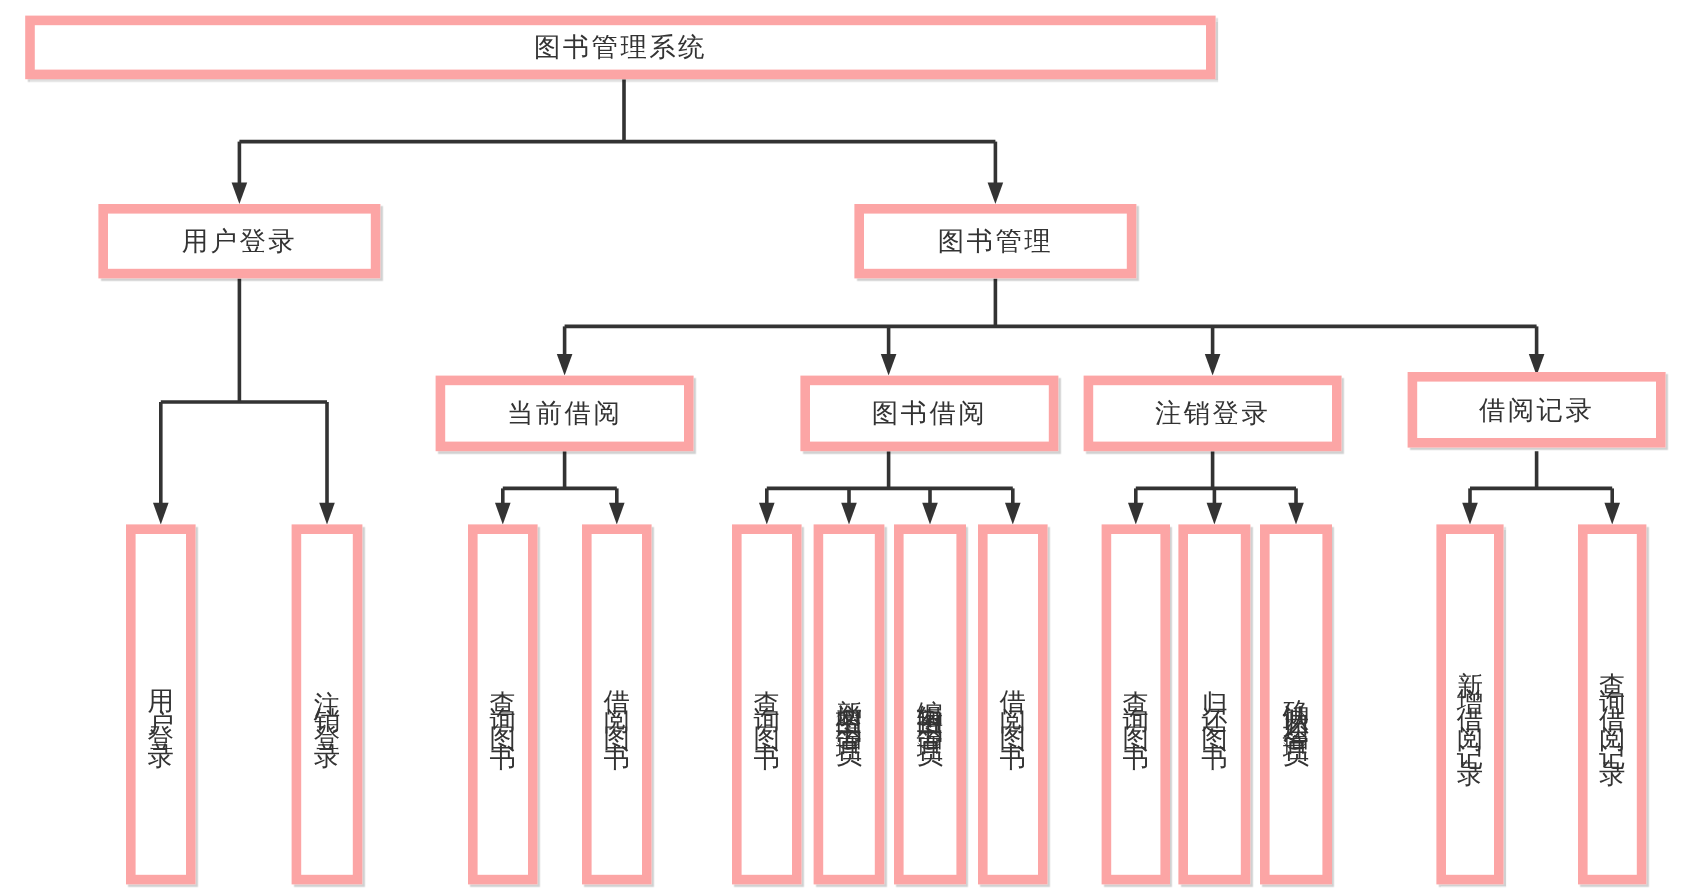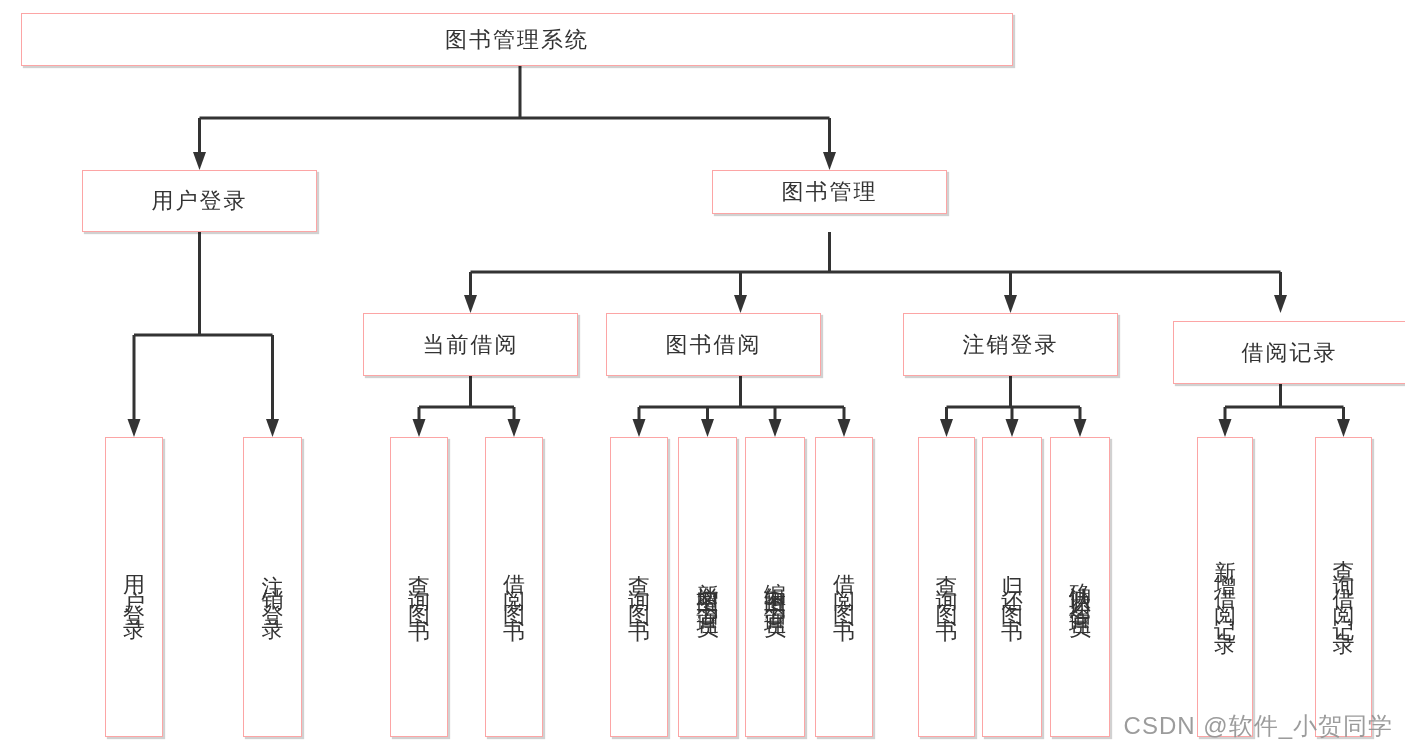--- a/index.html
+++ b/index.html
@@ -4,21 +4,21 @@
 <style>
   * { margin:0; padding:0; box-sizing:border-box; }
   html,body { background:#ffffff; }
   body { font-family:"Liberation Sans", sans-serif; }
   .stage {
     position:relative; width:1405px; height:747px;
     background:#ffffff; overflow:hidden;
   }
   .wires { position:absolute; left:0; top:0; width:1405px; height:747px; }
   .node {
-    position:absolute; background:#ffffff; border:1px solid #fca5a5;
+    position:absolute; background:#ffffff; border:8px solid #fca5a5;
     display:flex; align-items:center; justify-content:center;
     color:#333333; font-size:22px; letter-spacing:2px;
     box-shadow:2px 2px 1px rgba(0,0,0,0.18);
     white-space:nowrap;
   }
   .leaf { letter-spacing:0; }
   .leaf .v {
     writing-mode:vertical-rl; text-orientation:mixed;
     letter-spacing:15px; line-height:1; font-size:22px;
   }
@@ -93,34 +93,34 @@
     </g>
   </svg>
 
   <div class="node" style="left:21px;top:13px;width:992px;height:53px">
     <span>图书管理系统</span>
   </div>
 
   <div class="node" style="left:82px;top:170px;width:235px;height:62px">
     <span>用户登录</span>
   </div>
-  <div class="node" style="left:712px;top:170px;width:235px;height:44px">
+  <div class="node" style="left:712px;top:170px;width:235px;height:62px">
     <span>图书管理</span>
   </div>
 
   <div class="node" style="left:363px;top:313px;width:215px;height:63px">
     <span>当前借阅</span>
   </div>
-  <div class="node" style="left:606px;top:313px;width:215px;height:63px">
+  <div class="node" style="left:667px;top:313px;width:215px;height:63px">
     <span>图书借阅</span>
   </div>
   <div class="node" style="left:903px;top:313px;width:215px;height:63px">
     <span>注销登录</span>
   </div>
-  <div class="node" style="left:1173px;top:321px;width:233px;height:63px">
+  <div class="node" style="left:1173px;top:310px;width:215px;height:63px">
     <span>借阅记录</span>
   </div>
 
   <div class="node leaf" style="left:105px;top:437px;width:58px;height:300px">
     <span class="v">用户登录</span>
   </div>
   <div class="node leaf" style="left:243px;top:437px;width:59px;height:300px">
     <span class="v">注销登录</span>
   </div>
 
@@ -154,15 +154,14 @@
     <span class="v long">确认归还（管理员）</span>
   </div>
 
   <div class="node leaf" style="left:1197px;top:437px;width:56px;height:300px">
     <span class="v">新增借阅记录</span>
   </div>
   <div class="node leaf" style="left:1315px;top:437px;width:57px;height:300px">
     <span class="v">查询借阅记录</span>
   </div>
 
-  <div class="watermark">CSDN @软件_小贺同学</div>
 
 </div>
 
 </body></html>

